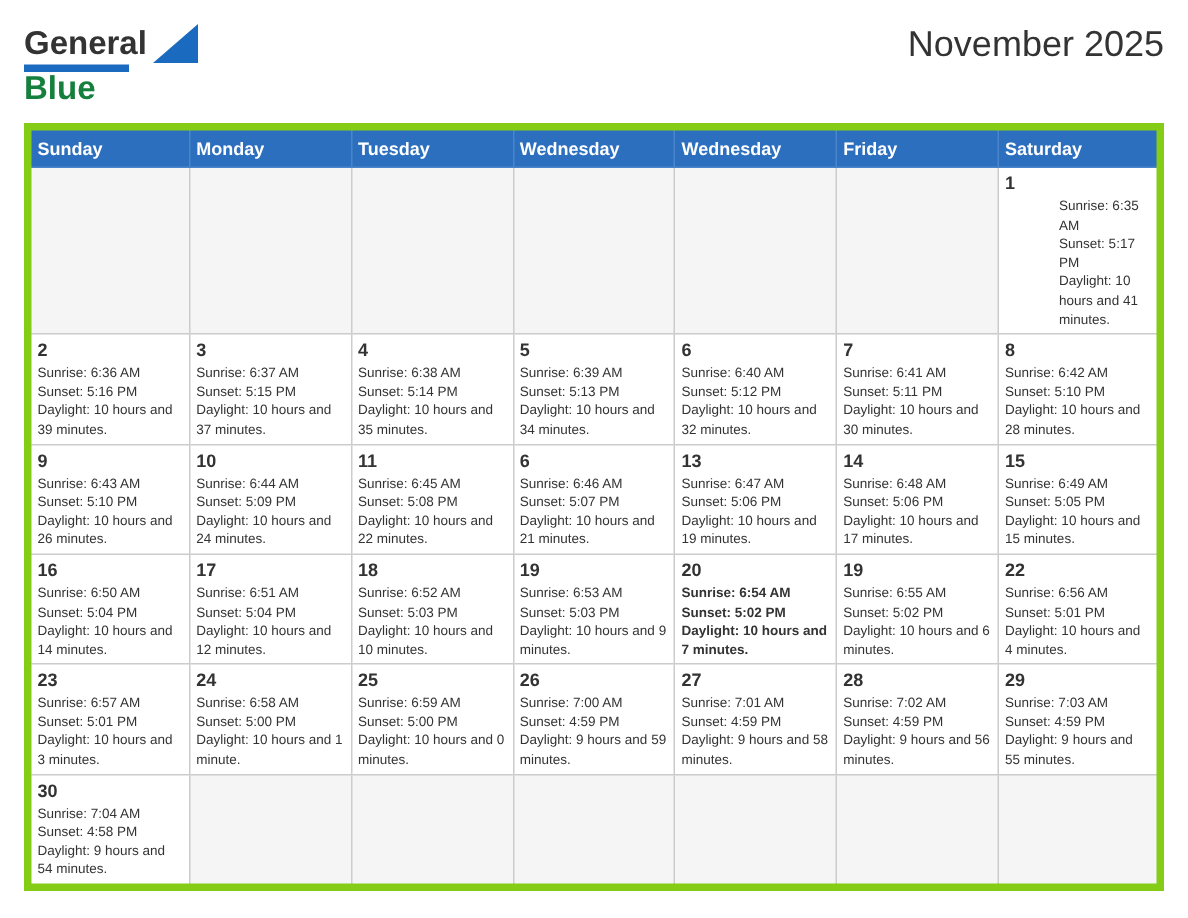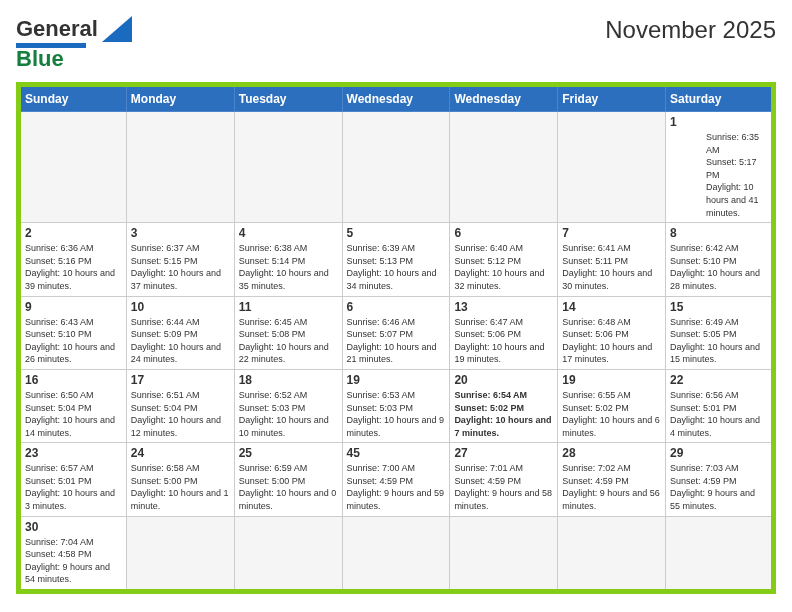--- a/index.html
+++ b/index.html
@@ -272,21 +272,21 @@
 Sunset: 5:00 PM
 Daylight: 10 hours and 1 minute.</div>
         </td>
         <td>
           <span class="day-number">25</span>
           <div class="day-info" style="white-space: pre-line;">Sunrise: 6:59 AM
 Sunset: 5:00 PM
 Daylight: 10 hours and 0 minutes.</div>
         </td>
         <td>
-          <span class="day-number">45</span>
+          <span class="day-number">26</span>
           <div class="day-info" style="white-space: pre-line;">Sunrise: 7:00 AM
 Sunset: 4:59 PM
 Daylight: 9 hours and 59 minutes.</div>
         </td>
         <td>
           <span class="day-number">27</span>
           <div class="day-info" style="white-space: pre-line;">Sunrise: 7:01 AM
 Sunset: 4:59 PM
 Daylight: 9 hours and 58 minutes.</div>
         </td>

